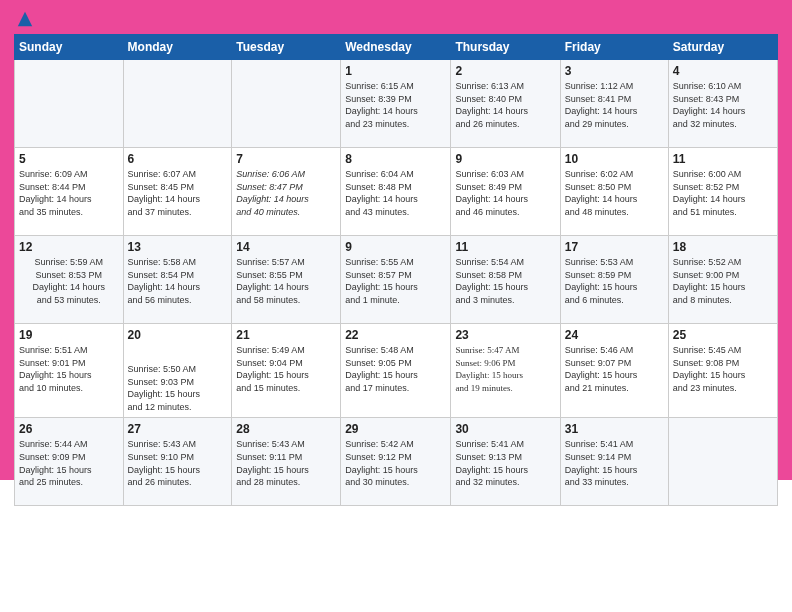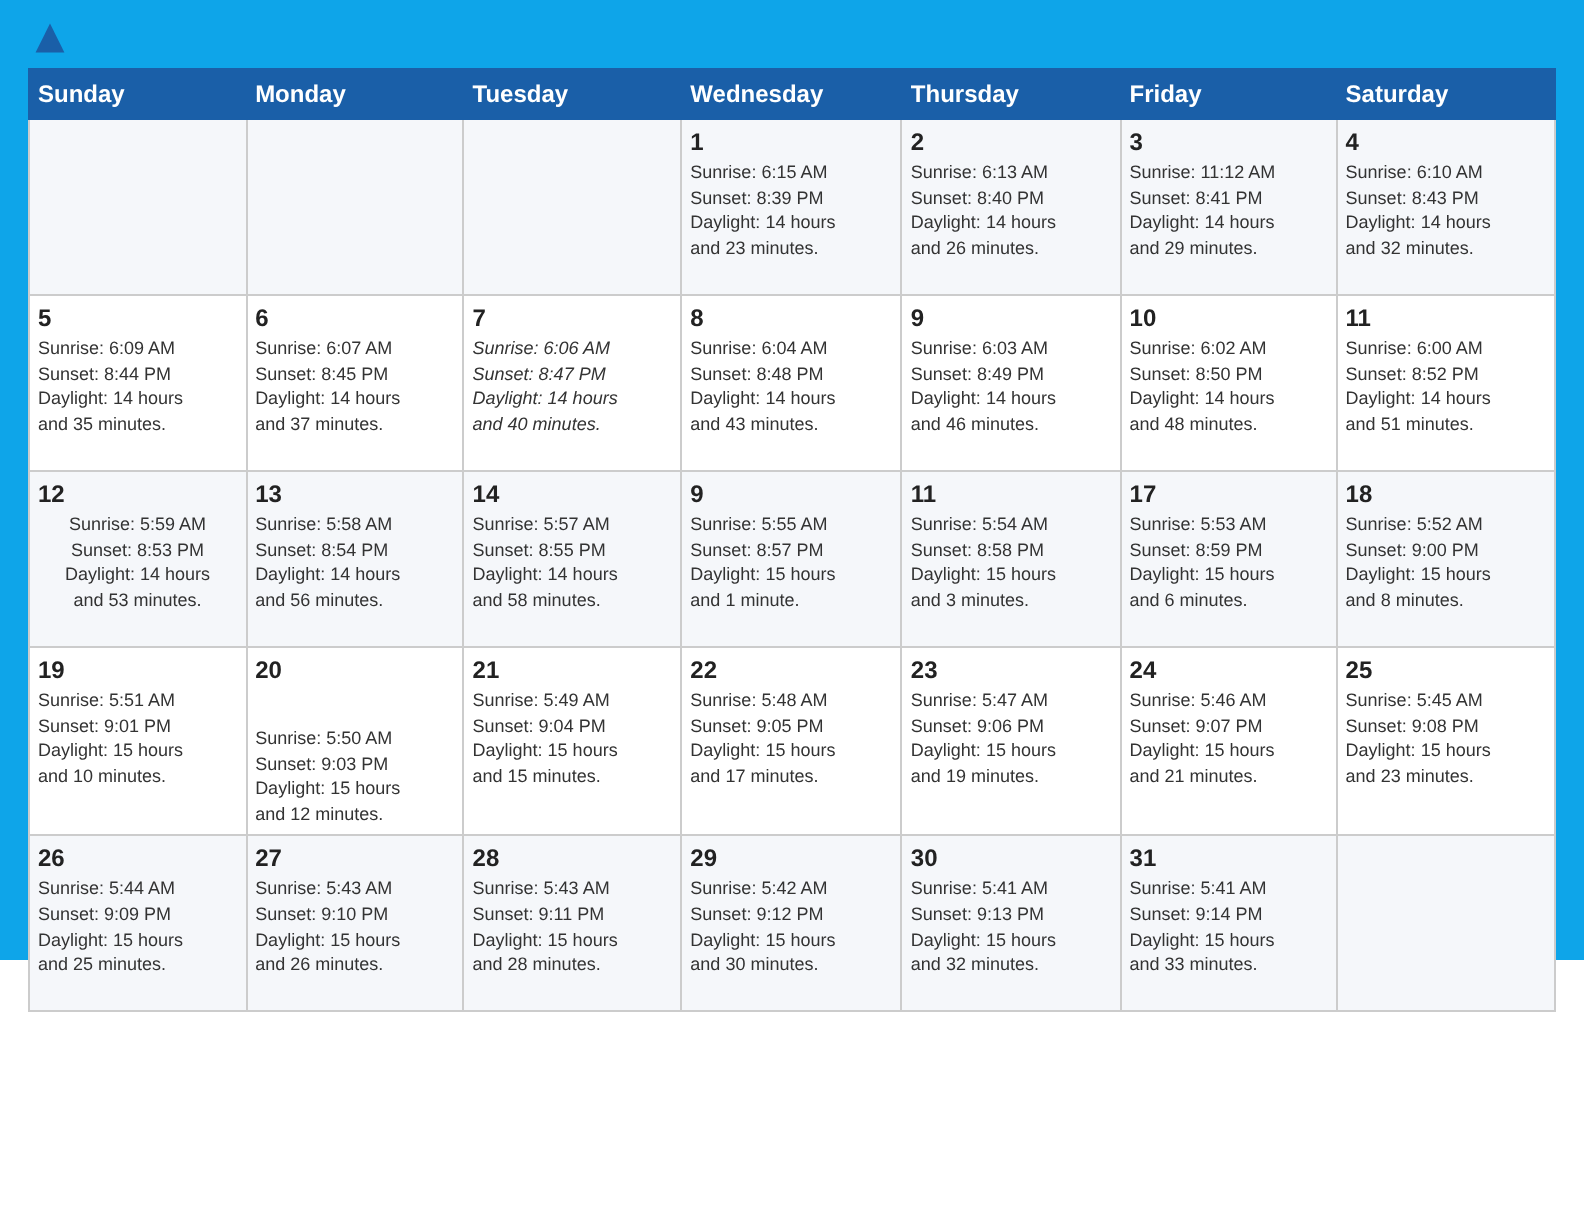--- a/index.html
+++ b/index.html
@@ -6,21 +6,21 @@
     body {
       font-family: Arial, sans-serif;
       background: #fff;
       width: 792px;
       height: 612px;
       overflow: hidden;
     }
     .page {
       width: 792px;
       height: 480px;
-      background: #0ea5e9;
+      background: #ec4899;
       padding: 10px 14px 10px 14px;
     }
     .header {
       display: flex;
       justify-content: space-between;
       align-items: flex-start;
       margin-bottom: 6px;
     }
     .logo {
       display: flex;
@@ -150,21 +150,21 @@
           </td>
           <td>
             <span class="day-number">2</span>
             <div class="day-info" style="white-space: pre-line;">Sunrise: 6:13 AM
 Sunset: 8:40 PM
 Daylight: 14 hours
 and 26 minutes.</div>
           </td>
           <td>
             <span class="day-number">3</span>
-            <div class="day-info" style="white-space: pre-line;">Sunrise: 11:12 AM
+            <div class="day-info" style="white-space: pre-line;">Sunrise: 1:12 AM
 Sunset: 8:41 PM
 Daylight: 14 hours
 and 29 minutes.</div>
           </td>
           <td>
             <span class="day-number">4</span>
             <div class="day-info" style="white-space: pre-line;">Sunrise: 6:10 AM
 Sunset: 8:43 PM
 Daylight: 14 hours
 and 32 minutes.</div>
@@ -296,21 +296,21 @@
           </td>
           <td>
             <span class="day-number">22</span>
             <div class="day-info" style="white-space: pre-line;">Sunrise: 5:48 AM
 Sunset: 9:05 PM
 Daylight: 15 hours
 and 17 minutes.</div>
           </td>
           <td>
             <span class="day-number">23</span>
-            <div class="day-info" style="white-space: pre-line;">Sunrise: 5:47 AM
+            <div class="day-info" style="white-space: pre-line; font-family: Liberation Serif, serif;">Sunrise: 5:47 AM
 Sunset: 9:06 PM
 Daylight: 15 hours
 and 19 minutes.</div>
           </td>
           <td>
             <span class="day-number">24</span>
             <div class="day-info" style="white-space: pre-line;">Sunrise: 5:46 AM
 Sunset: 9:07 PM
 Daylight: 15 hours
 and 21 minutes.</div>

